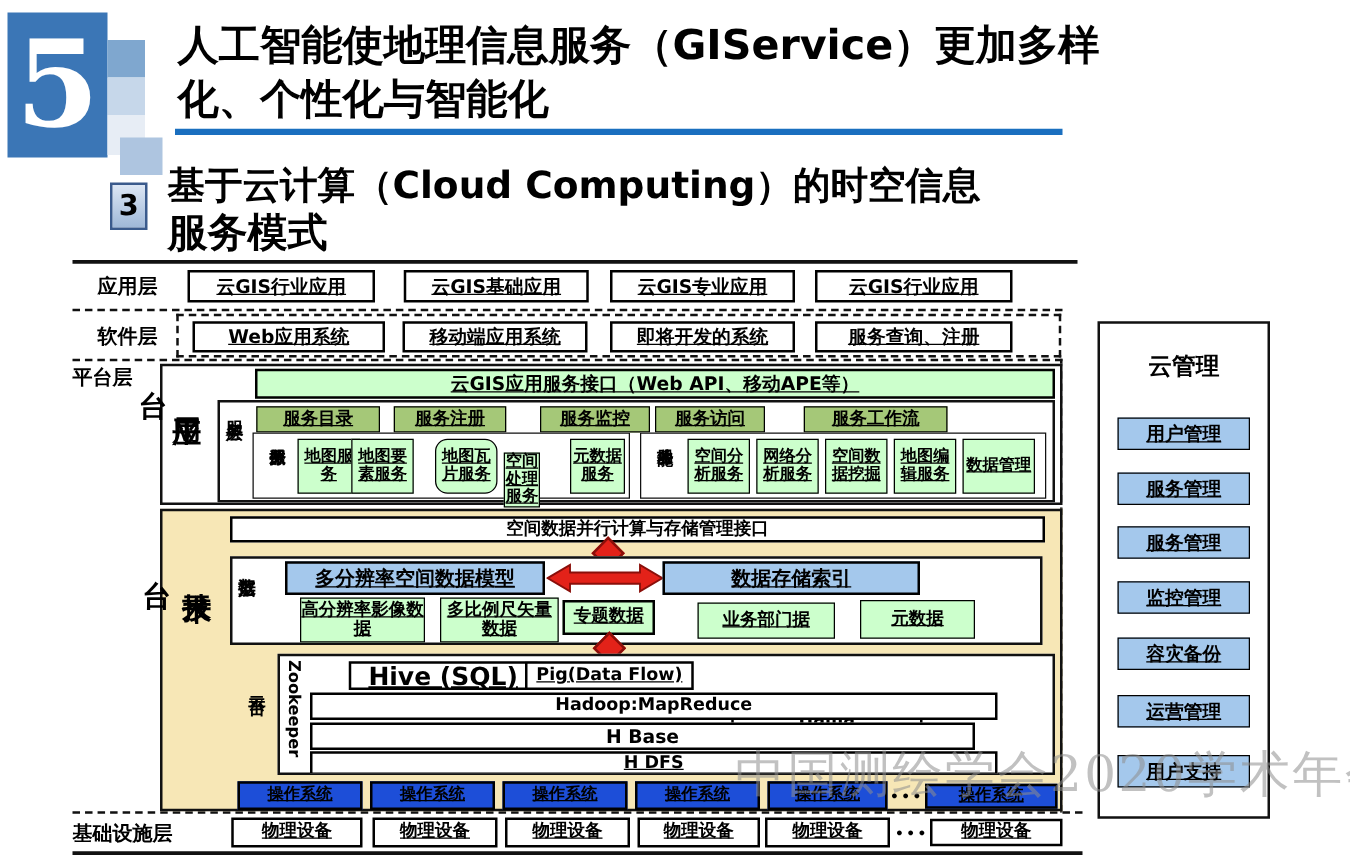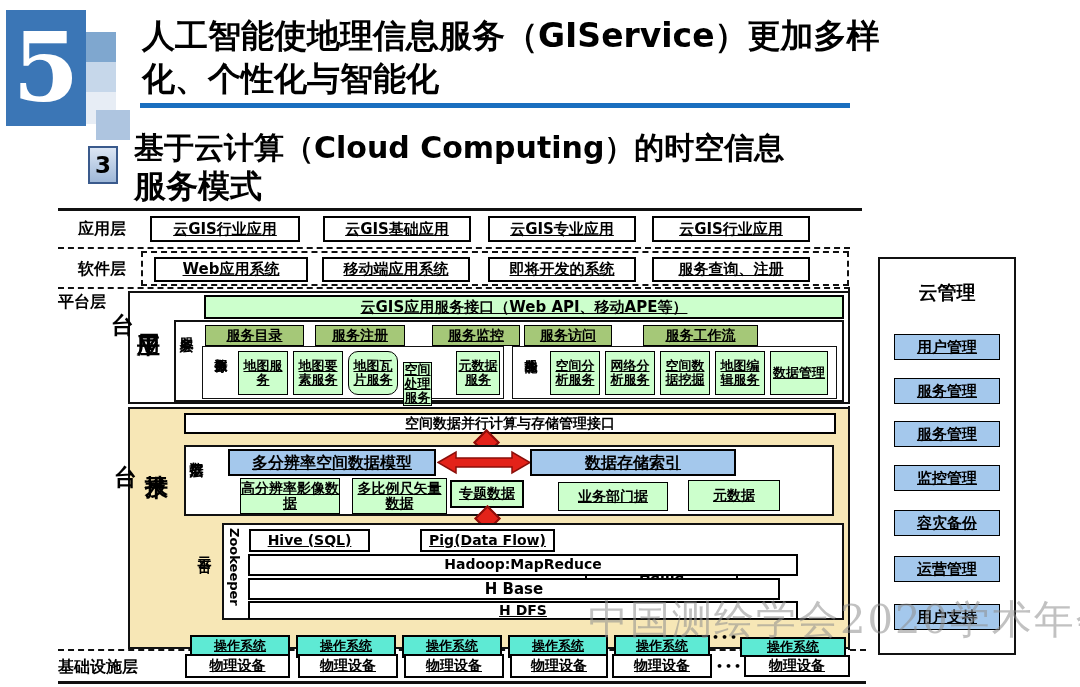--- a/index.html
+++ b/index.html
@@ -6,21 +6,21 @@
   body{width:1080px;height:687px;position:relative;overflow:hidden;
        font-family:"DejaVu Sans","Liberation Sans",sans-serif;color:#000;}
   .abs{position:absolute;box-sizing:border-box;}
   .box{position:absolute;box-sizing:border-box;border:2px solid #000;background:#fff;
        display:flex;align-items:center;justify-content:center;text-align:center;
        font-weight:bold;line-height:1.1;}
   .u{text-decoration:underline;}
   .green{background:#CCFFCC;}
   .dgreen{background:#A5C878;}
   .blue{background:#A4C8EC;}
-  .tanbox{background:#5eead4;margin-top:10px;}
+  .tanbox{background:#1d4ed8;}
   .b1{border-width:1.5px;}
   .vtext{writing-mode:vertical-rl;text-orientation:upright;letter-spacing:1px;
          display:flex;align-items:center;justify-content:flex-start;font-weight:bold;}
   .vrot{writing-mode:vertical-rl;font-weight:bold;}
   .lbl{position:absolute;font-weight:bold;white-space:nowrap;}
   .dash-h{position:absolute;border-top:2px dashed #111;height:0;}
   .dash-v{position:absolute;border-left:2px dashed #111;width:0;}
   .solid-h{position:absolute;border-top:3px solid #111;height:0;}
   .diamond{position:absolute;width:15px;height:15px;background:#E32219;
            border:2px solid #8A0F0A;transform:rotate(45deg);}
@@ -83,21 +83,21 @@
 
 <div class="box u dgreen b1" style="left:205px;top:325px;width:99px;height:21px;font-size:14px;">服务目录</div>
 <div class="box u dgreen b1" style="left:315px;top:325px;width:90px;height:21px;font-size:14px;">服务注册</div>
 <div class="box u dgreen b1" style="left:432px;top:325px;width:88px;height:21px;font-size:14px;">服务监控</div>
 <div class="box u dgreen b1" style="left:524px;top:325px;width:88px;height:21px;font-size:14px;">服务访问</div>
 <div class="box u dgreen b1" style="left:643px;top:325px;width:115px;height:21px;font-size:14px;">服务工作流</div>
 
 <div class="abs" style="left:202px;top:346px;width:302px;height:53px;border:1.5px solid #111;background:#fff;"></div>
 <div class="vtext abs" style="left:204px;top:349px;width:34px;height:48px;font-size:13px;line-height:15px;letter-spacing:0;">数据服务</div>
 <div class="box u green b1" style="left:238px;top:351px;width:50px;height:44px;font-size:13px;">地图服务</div>
-<div class="box u green b1" style="left:293px;top:351px;width:50px;height:44px;font-size:13px;">地图要素服务</div>
+<div class="box u green b1" style="left:281px;top:351px;width:50px;height:44px;font-size:13px;">地图要素服务</div>
 <div class="box u green b1" style="left:348px;top:351px;width:50px;height:44px;font-size:13px;border-radius:10px;">地图瓦片服务</div>
 <div class="box u green b1" style="left:403px;top:362px;width:29px;height:44px;font-size:13px;">空间处理服务</div>
 <div class="box u green b1" style="left:456px;top:351px;width:44px;height:44px;font-size:13px;">元数据服务</div>
 
 <div class="abs" style="left:512px;top:346px;width:325px;height:53px;border:1.5px solid #111;background:#fff;"></div>
 <div class="vtext abs" style="left:514px;top:349px;width:34px;height:48px;font-size:13px;line-height:15px;letter-spacing:0;">功能服务</div>
 <div class="box u green b1" style="left:550px;top:351px;width:50px;height:44px;font-size:13px;">空间分析服务</div>
 <div class="box u green b1" style="left:605px;top:351px;width:50px;height:44px;font-size:13px;">网络分析服务</div>
 <div class="box u green b1" style="left:660px;top:351px;width:50px;height:44px;font-size:13px;">空间数据挖掘</div>
 <div class="box u green b1" style="left:715px;top:351px;width:50px;height:44px;font-size:13px;">地图编辑服务</div>
@@ -123,21 +123,21 @@
 <div class="box u green" style="left:450px;top:480px;width:74px;height:28px;font-size:14px;">专题数据</div>
 <div class="box u green b1" style="left:558px;top:482px;width:110px;height:29px;font-size:14px;">业务部门据</div>
 <div class="box u green b1" style="left:688px;top:480px;width:92px;height:31px;font-size:14px;">元数据</div>
 
 <div class="diamond" style="left:478px;top:509px;"></div>
 
 <div class="abs" style="left:222px;top:523px;width:622px;height:97px;border:2px solid #111;background:#fff;"></div>
 <div class="vtext abs" style="left:196px;top:546px;height:62px;font-size:14px;">云平台</div>
 <div class="vrot abs" style="left:227px;top:528px;height:88px;font-size:13px;">Zookeeper</div>
 
-<div class="box u" style="left:249px;top:529px;width:121px;height:23px;font-size:14px;">Hive (SQL)</div>
+<div class="box u" style="left:279px;top:529px;width:151px;height:23px;font-size:20px;">Hive (SQL)</div>
 <div class="box u" style="left:420px;top:529px;width:135px;height:23px;font-size:14px;">Pig(Data Flow)</div>
 <div class="box u" style="left:585px;top:529px;width:153px;height:23px;font-size:14px;margin-top:36px;">Hama</div>
 <div class="box" style="left:248px;top:554px;width:550px;height:22px;font-size:14px;">Hadoop:MapReduce</div>
 <div class="box" style="left:248px;top:578px;width:532px;height:22px;font-size:15px;">H Base</div>
 <div class="box u" style="left:248px;top:601px;width:550px;height:18px;font-size:14px;border-bottom-width:1px;">H DFS</div>
 
 <div class="box u tanbox" style="left:190px;top:625px;width:100px;height:23px;font-size:13px;">操作系统</div>
 <div class="box u tanbox" style="left:296px;top:625px;width:100px;height:23px;font-size:13px;">操作系统</div>
 <div class="box u tanbox" style="left:402px;top:625px;width:100px;height:23px;font-size:13px;">操作系统</div>
 <div class="box u tanbox" style="left:508px;top:625px;width:100px;height:23px;font-size:13px;">操作系统</div>

